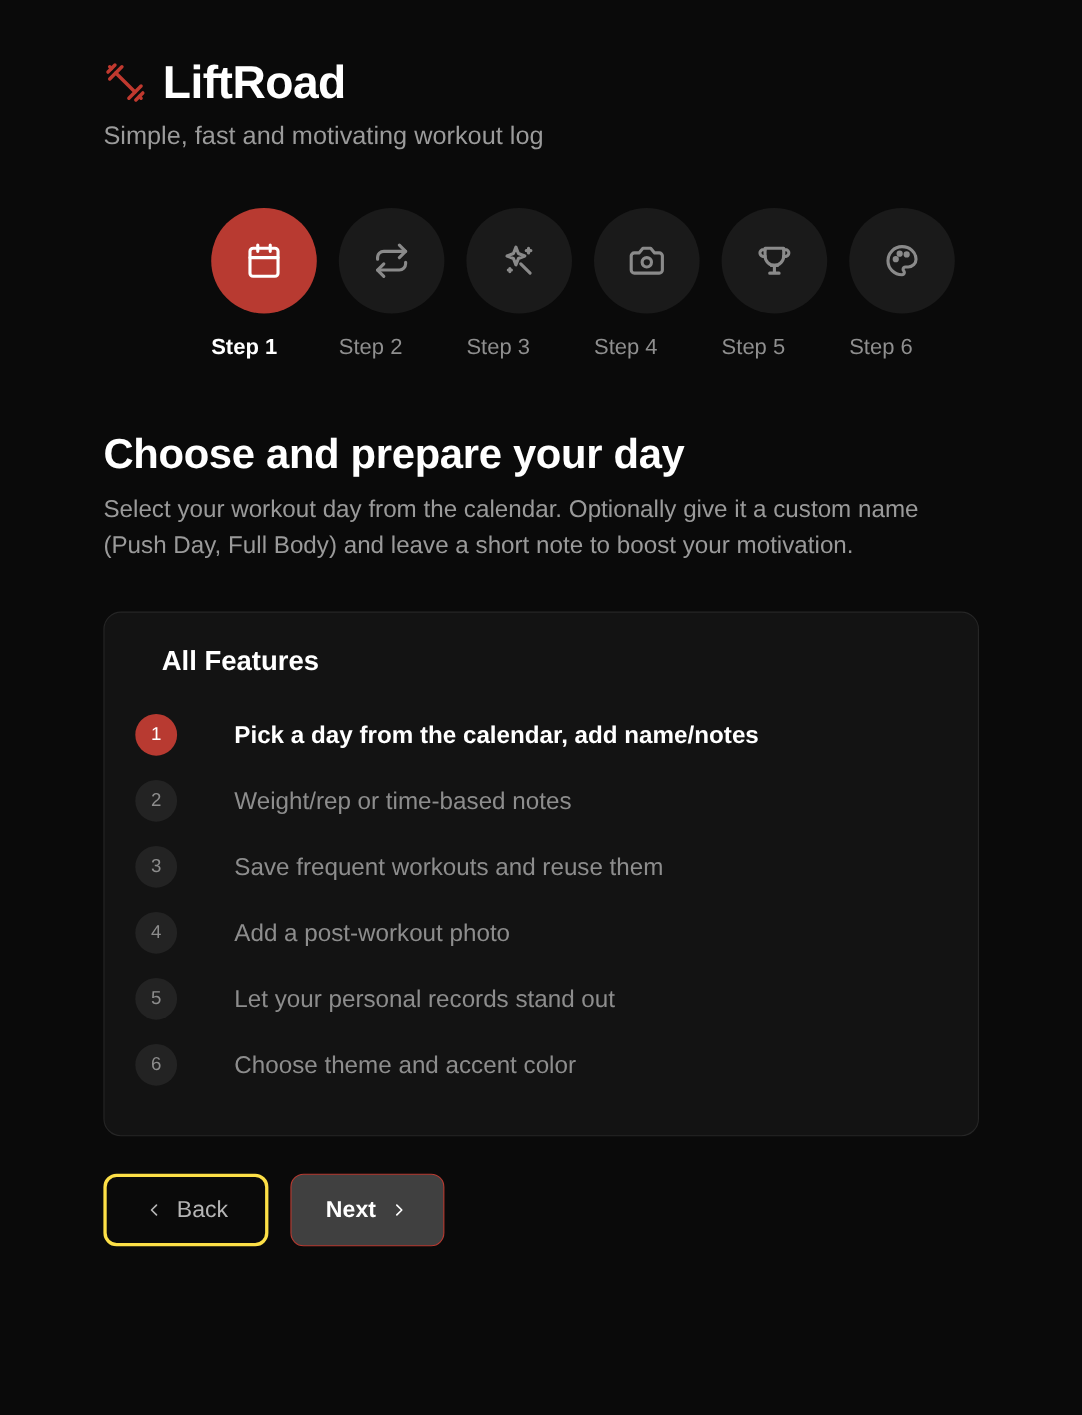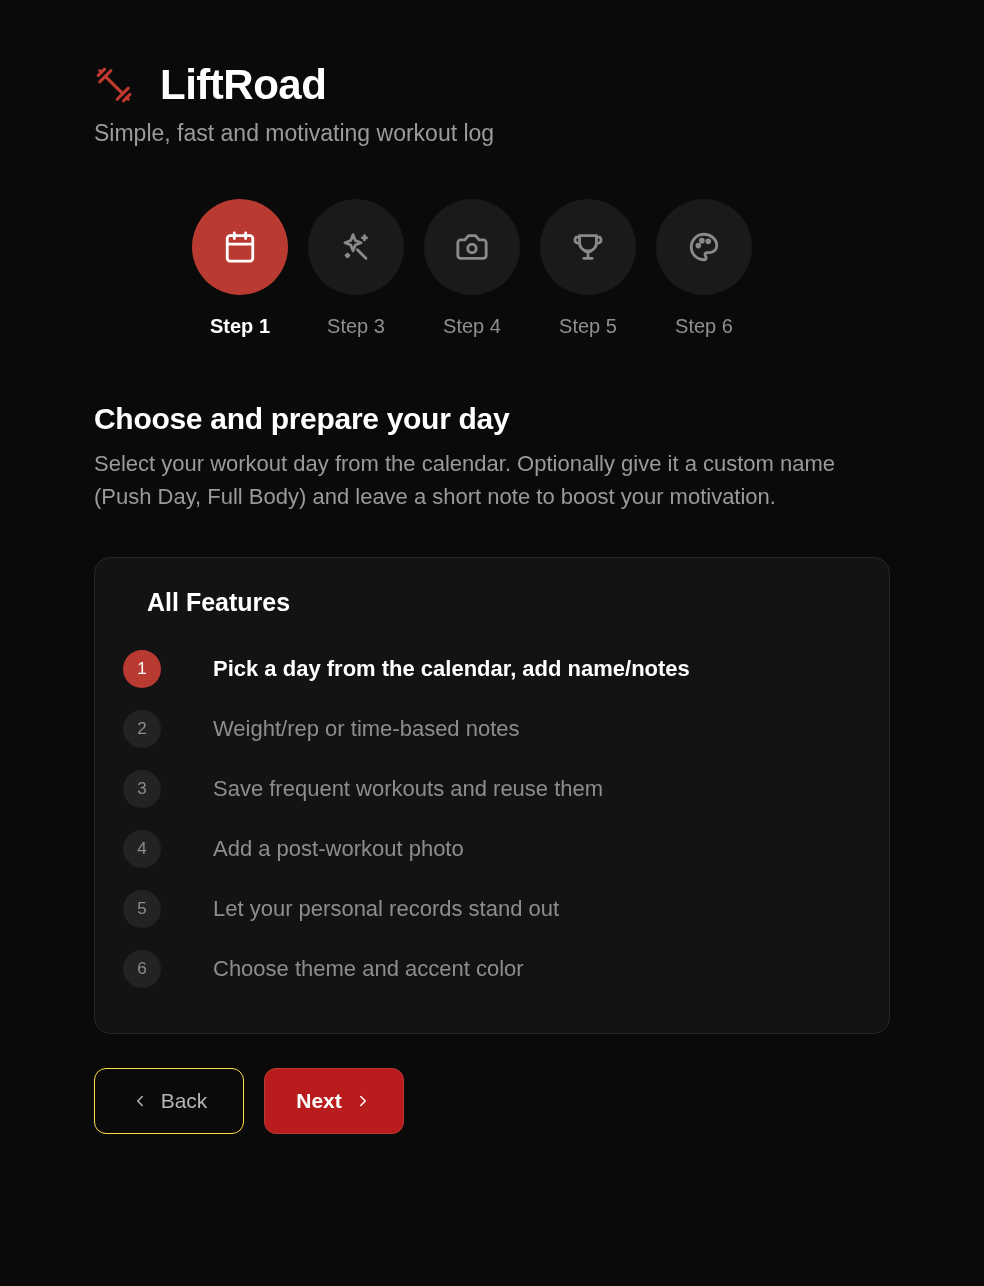--- a/index.html
+++ b/index.html
@@ -15,22 +15,22 @@
     width: 984px;
     height: 1286px;
     padding: 48px 94px 0 94px;
     position: relative;
   }
 
   
   .brand {
     display: flex;
     align-items: center;
-    gap: 26px;
-    margin-top: 16px;
+    gap: 14px;
+    margin-top: 6px;
   }
   .brand-icon {
     width: 40px;
     height: 40px;
     display: flex;
     align-items: center;
     justify-content: center;
     color: #c0392f;
   }
   .brand-title {
@@ -51,21 +51,20 @@
   .stepper {
     margin-top: 52px;
     display: flex;
     gap: 20px;
     padding-left: 98px;
   }
   .step {
     width: 96px;
     display: flex;
     flex-direction: column;
-    align-items: center;
     cursor: pointer;
   }
   .step-circle {
     width: 96px;
     height: 96px;
     border-radius: 50%;
     background: #1a1a1a;
     display: flex;
     align-items: center;
     justify-content: center;
@@ -82,21 +81,21 @@
     white-space: nowrap;
   }
   .step.active .step-label {
     color: #ffffff;
     font-weight: 600;
   }
 
   
   .headline {
     margin-top: 64px;
-    font-size: 30px;
+    font-size: 38px;
     font-weight: 700;
     color: #ffffff;
     letter-spacing: -0.3px;
   }
   .description {
     margin-top: 12px;
     font-size: 22px;
     line-height: 1.48;
     color: #9a9a9a;
     max-width: 800px;
@@ -162,26 +161,26 @@
     gap: 12px;
     font-size: 21px;
     border-radius: 12px;
     height: 66px;
     cursor: pointer;
     user-select: none;
   }
   .btn-back {
     width: 150px;
     background: transparent;
-    border: 1px solid #fde047;
+    border: 3px solid #fde047;
     color: #b5b5b5;
   }
   .btn-next {
     width: 140px;
-    background: #b91c1c;
+    background: #404040;
     border: 1px solid #b83a31;
     color: #ffffff;
     font-weight: 700;
   }
   .chev { display: inline-flex; align-items: center; }
 </style>
 </head>
 <body>
 
 <div class="page">
@@ -208,20 +207,31 @@
     <div class="step active">
       <div class="step-circle">
         <svg width="34" height="34" viewBox="0 0 24 24" fill="none" stroke="currentColor" stroke-width="2" stroke-linecap="round" stroke-linejoin="round">
           <rect x="3" y="4" width="18" height="18" rx="2"></rect>
           <path d="M16 2v4M8 2v4M3 10h18"></path>
         </svg>
       </div>
       <span class="step-label">Step 1</span>
     </div>
 
+    <div class="step">
+      <div class="step-circle">
+        <svg width="34" height="34" viewBox="0 0 24 24" fill="none" stroke="currentColor" stroke-width="2" stroke-linecap="round" stroke-linejoin="round">
+          <path d="m17 2 4 4-4 4"></path>
+          <path d="M3 11v-1a4 4 0 0 1 4-4h14"></path>
+          <path d="m7 22-4-4 4-4"></path>
+          <path d="M21 13v1a4 4 0 0 1-4 4H3"></path>
+        </svg>
+      </div>
+      <span class="step-label">Step 2</span>
+    </div>
 
     <div class="step">
       <div class="step-circle">
         <svg width="34" height="34" viewBox="0 0 24 24" fill="none" stroke="currentColor" stroke-width="2" stroke-linecap="round" stroke-linejoin="round">
           <path d="M9.9 3.3 11.5 7.4 15.6 9 11.5 10.6 9.9 14.7 8.3 10.6 4.2 9 8.3 7.4z"></path>
           <path d="M18 4v3M19.5 5.5h-3"></path>
           <path d="M6 17v2M7 18H5"></path>
           <path d="m13 14 6 6"></path>
         </svg>
       </div>

